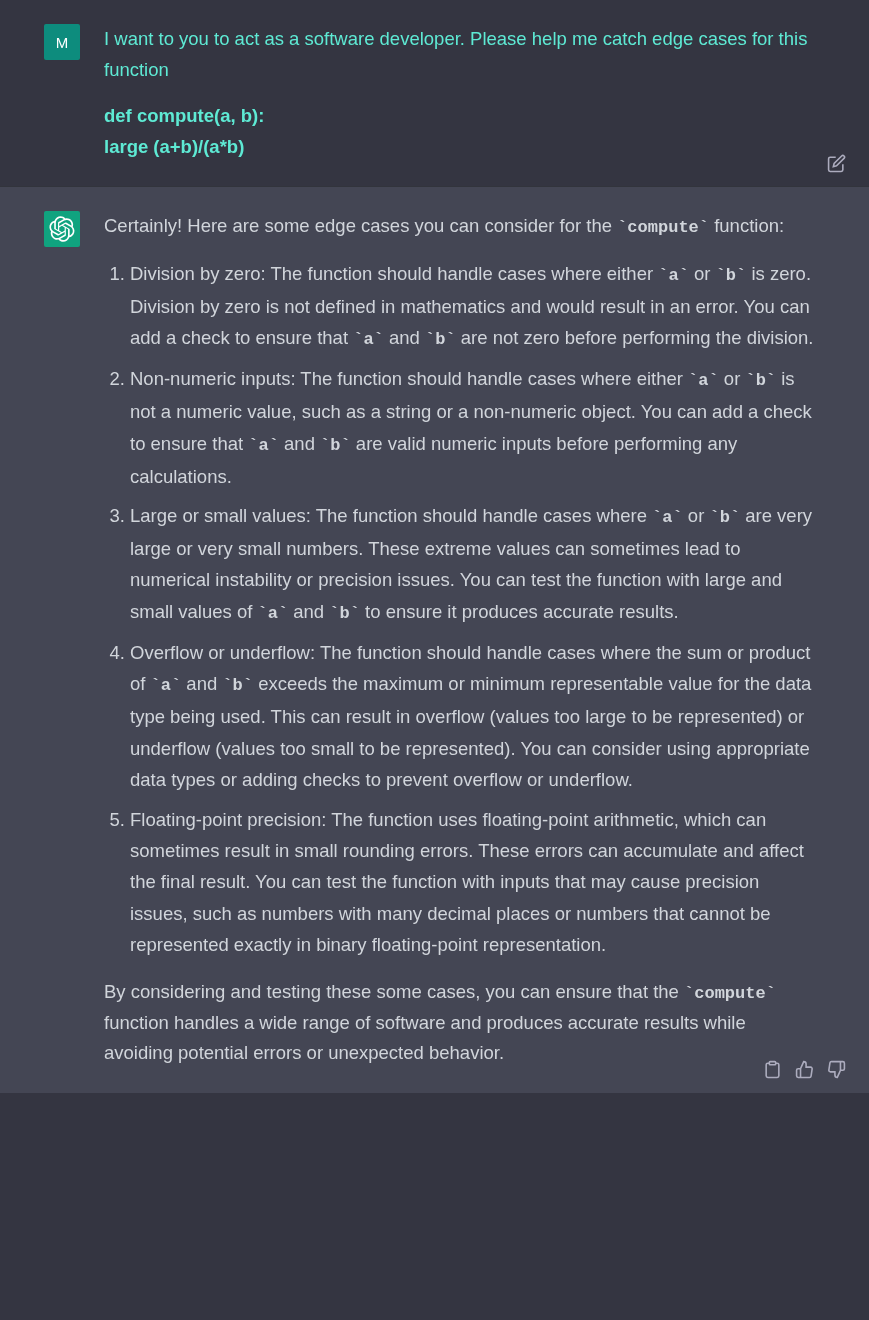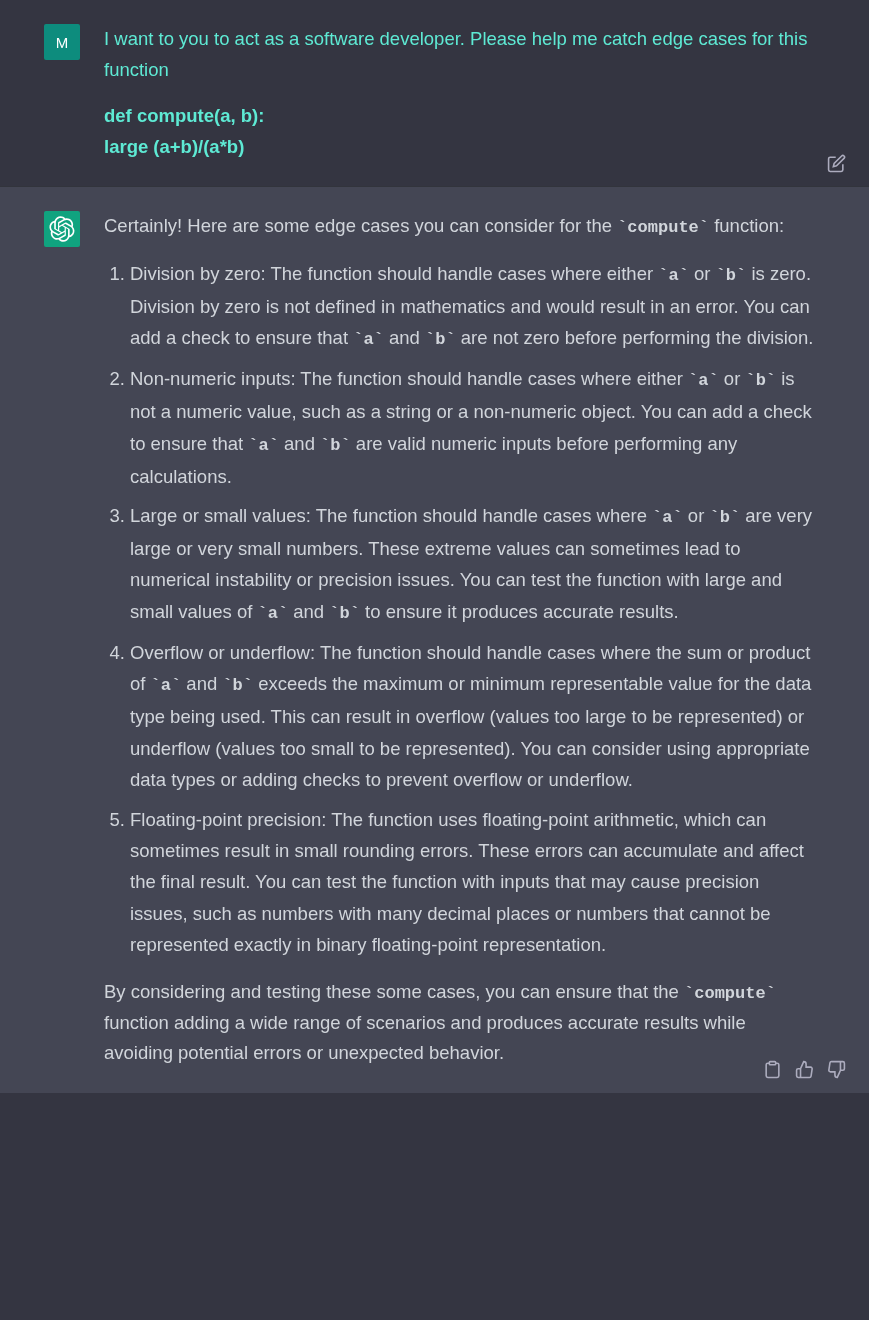--- a/index.html
+++ b/index.html
@@ -156,21 +156,21 @@
         <span>Large or small values: The function should handle cases where </span><code class="code-inline">`a`</code><span> or </span><code class="code-inline">`b`</code><span> are very large or very small numbers. These extreme values can sometimes lead to numerical instability or precision issues. You can test the function with large and small values of </span><code class="code-inline">`a`</code><span> and </span><code class="code-inline">`b`</code><span> to ensure it produces accurate results.</span>
       </li>
       <li>
         <span>Overflow or underflow: The function should handle cases where the sum or product of </span><code class="code-inline">`a`</code><span> and </span><code class="code-inline">`b`</code><span> exceeds the maximum or minimum representable value for the data type being used. This can result in overflow (values too large to be represented) or underflow (values too small to be represented). You can consider using appropriate data types or adding checks to prevent overflow or underflow.</span>
       </li>
       <li>
         <span>Floating-point precision: The function uses floating-point arithmetic, which can sometimes result in small rounding errors. These errors can accumulate and affect the final result. You can test the function with inputs that may cause precision issues, such as numbers with many decimal places or numbers that cannot be represented exactly in binary floating-point representation.</span>
       </li>
     </ol>
     <p>
-      <span>By considering and testing these some cases, you can ensure that the </span><code class="code-inline">`compute`</code><span> function adding a wide range of scenarios and produces accurate results while avoiding potential errors or unexpected behavior.</span>
+      <span>By considering and testing these some cases, you can ensure that the </span><code class="code-inline">`compute`</code><span> function handles a wide range of software and produces accurate results while avoiding potential errors or unexpected behavior.</span>
     </p>
   </div>
   <div class="action-bar">
     <div class="icon-btn">
       <svg viewBox="0 0 24 24" fill="none" stroke="currentColor">
         <path d="M16 4h2a2 2 0 0 1 2 2v14a2 2 0 0 1-2 2H6a2 2 0 0 1-2-2V6a2 2 0 0 1 2-2h2"></path>
         <rect x="8" y="2" width="8" height="4" rx="1" ry="1"></rect>
       </svg>
     </div>
     <div class="icon-btn">

